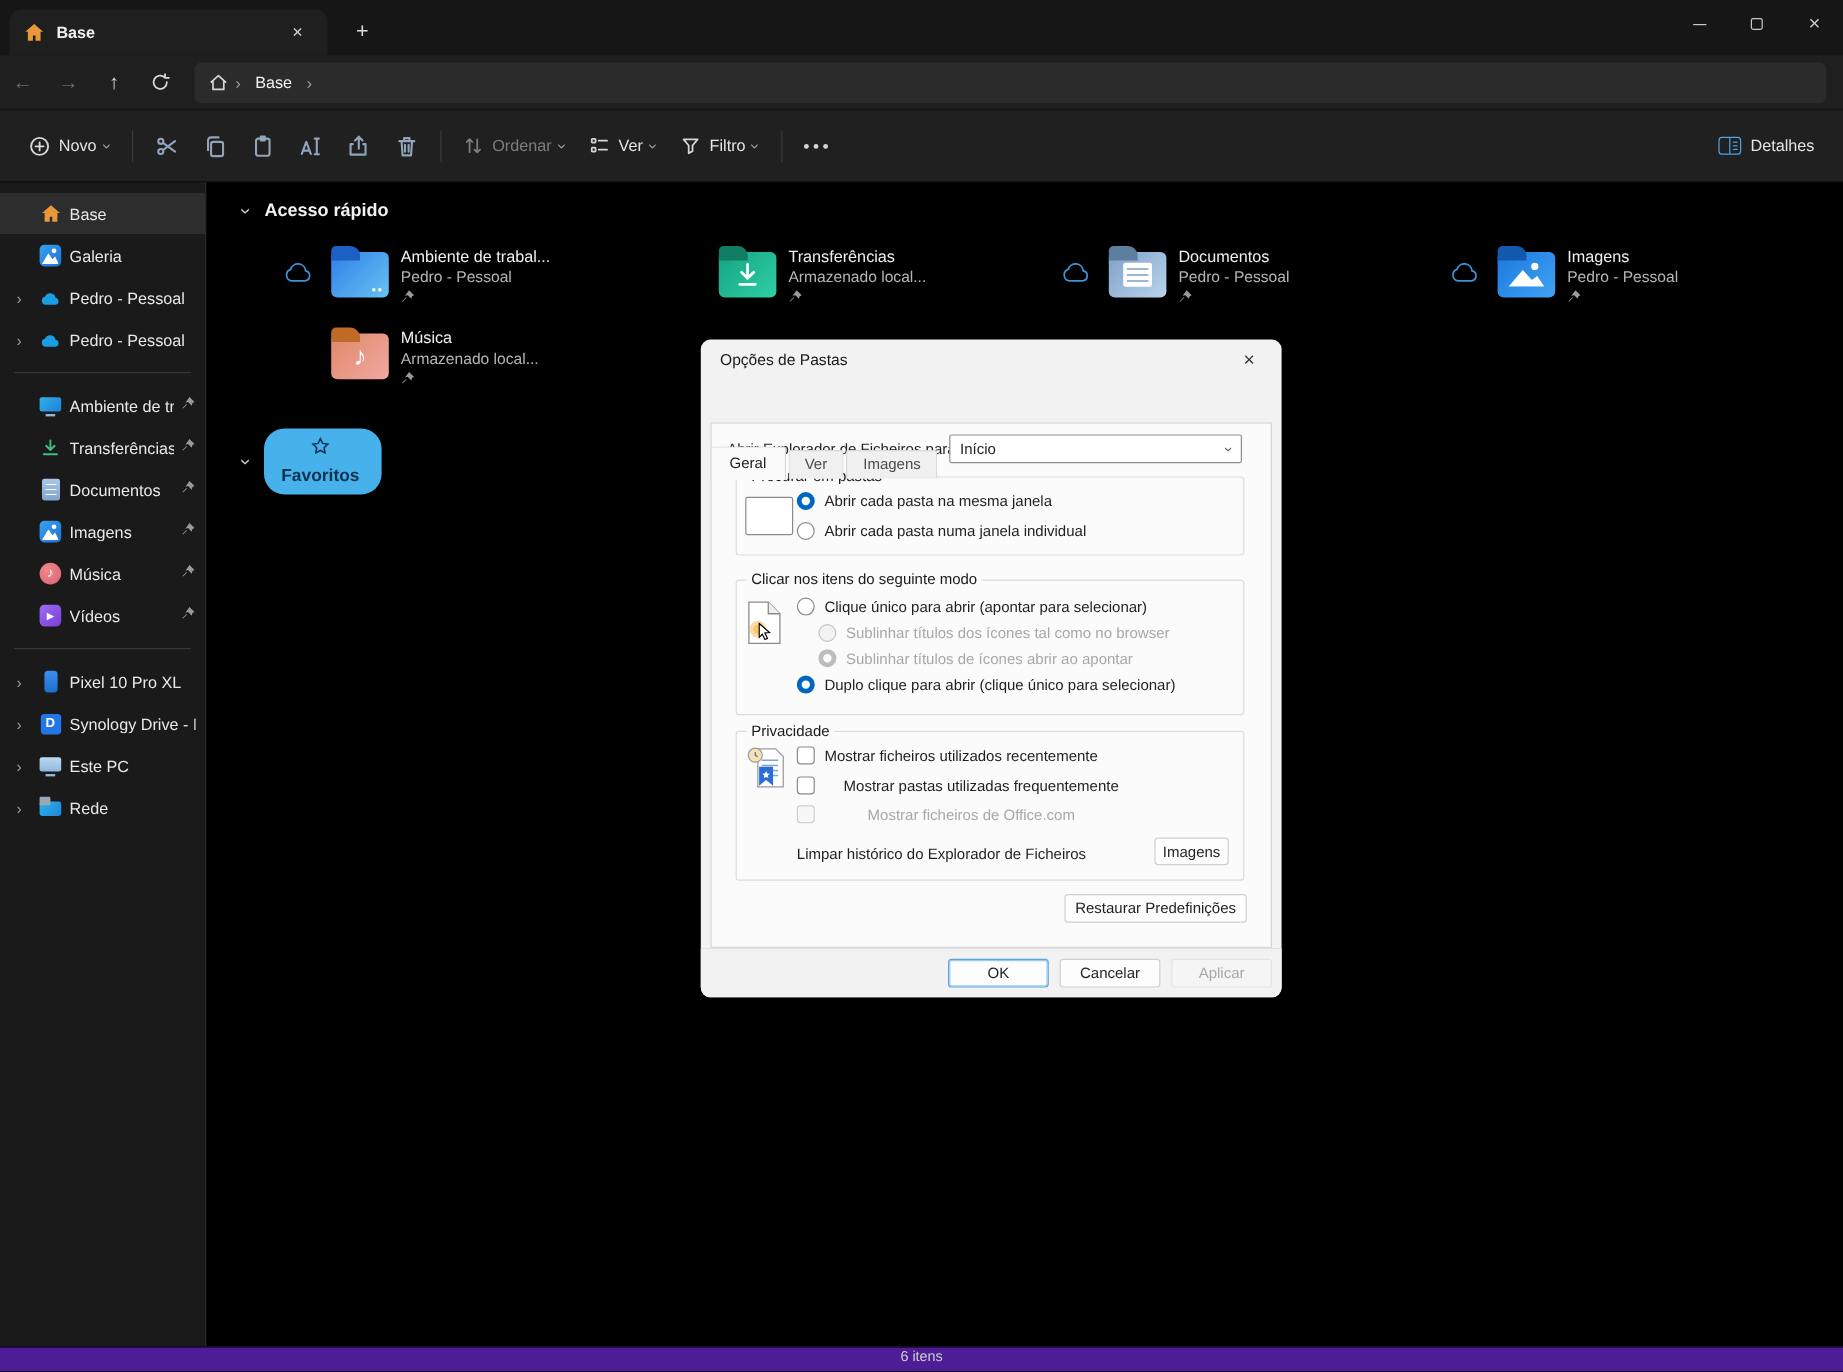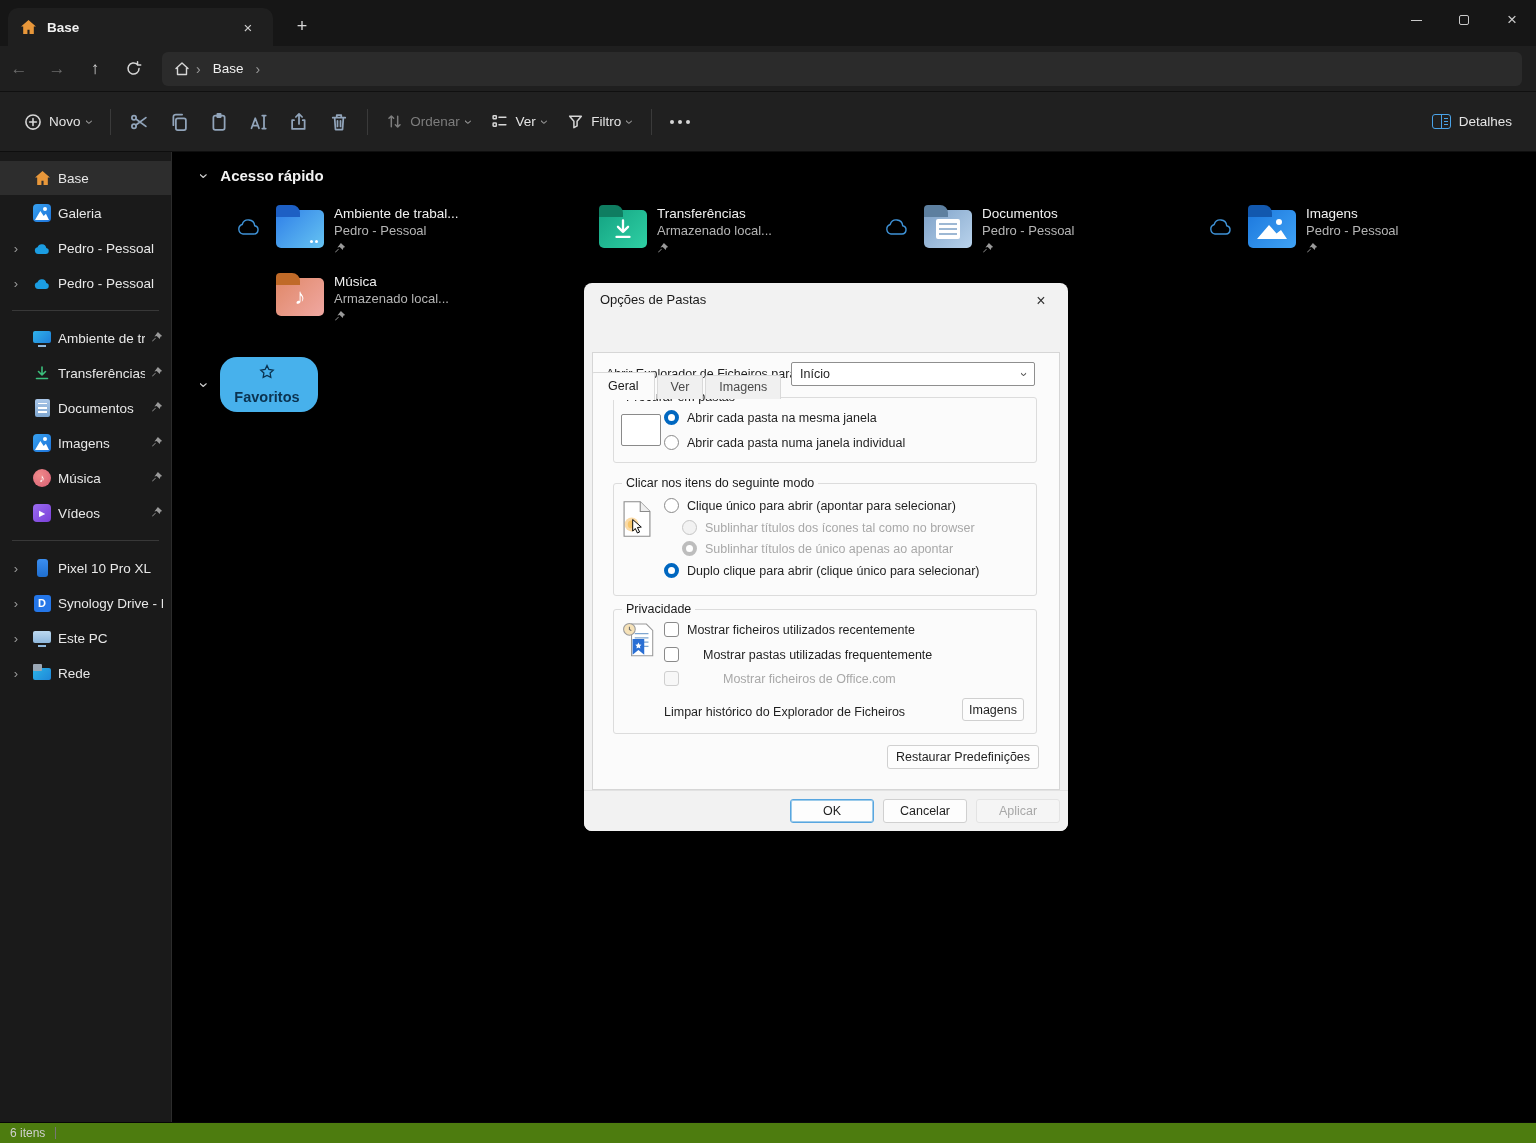--- a/index.html
+++ b/index.html
@@ -101,21 +101,21 @@
   .f-img .mount::before{content:"";position:absolute;left:0;right:0;bottom:0;height:14px;background:#fff;clip-path:polygon(0 100%,40% 0,65% 60%,80% 35%,100% 100%);}
   .f-img .mount::after{content:"";position:absolute;top:0;right:5px;width:6px;height:6px;border-radius:50%;background:#fff;}
   .f-music{background:linear-gradient(135deg,#e08868,#f0a8a2);} .f-music::before{background:#c06a28;}
   .f-music .note{color:#fff;font-size:22px;} .f-music .note::before{content:"\266A";}
   .tile-txt{display:flex;flex-direction:column;gap:2px;padding-top:1px;}
   .tile-name{font-size:13.5px;color:#f0f0f0;}
   .tile-sub{font-size:13px;color:#b5b5b5;}
   svg.cloud-svg{width:26px;height:19px;stroke:#3f93d8;stroke-width:1.4;fill:none;}
 
   
-  .statusbar{position:absolute;left:0;bottom:0;width:100%;height:21px;background:#4d7c0f;border-top:1px solid #060606;display:flex;align-items:center;padding:0 10px;gap:10px;}
+  .statusbar{position:absolute;left:0;bottom:0;width:100%;height:21px;background:#4c1d95;border-top:1px solid #060606;display:flex;align-items:center;padding:0 10px;gap:10px;flex-direction:column;}
   .status-text{font-size:12px;color:#cfcfcf;}
   .status-div{width:1px;height:12px;background:#777;}
 
   
   .dialog{position:absolute;left:584px;top:283px;width:484px;height:548px;background:#f2f2f2;border-radius:8px;box-shadow:0 14px 40px rgba(0,0,0,.6);color:#1f1f1f;font-size:12.5px;}
   .dlg-title{position:absolute;left:16px;top:9px;font-size:13px;color:#1a1a1a;}
   .dlg-close{position:absolute;right:12px;top:5px;width:30px;height:26px;display:flex;align-items:center;justify-content:center;color:#333;font-size:16px;border-radius:4px;}
   .dlg-close::before{content:"\00d7";}
   .dlg-tabs{position:absolute;left:8px;top:44px;display:flex;align-items:flex-end;z-index:3;}
   .dtab{padding:4px 13px 5px;border:1px solid #d9d9d9;border-bottom:none;background:#f0f0f0;color:#4a4a4a;margin-right:2px;border-radius:2px 2px 0 0;}
@@ -544,21 +544,21 @@
         <div class="opt" style="left:50px;top:14px;">
           <span class="radio"></span>
           <span>Clique único para abrir (apontar para selecionar)</span>
         </div>
         <div class="opt" style="left:68px;top:36px;">
           <span class="radio radio-dis"></span>
           <span class="dis-label">Sublinhar títulos dos ícones tal como no browser</span>
         </div>
         <div class="opt" style="left:68px;top:57px;">
           <span class="radio radio-dis-on"></span>
-          <span class="dis-label">Sublinhar títulos de único apenas ao apontar</span>
+          <span class="dis-label">Sublinhar títulos de ícones abrir ao apontar</span>
         </div>
         <div class="opt" style="left:50px;top:79px;">
           <span class="radio radio-on"></span>
           <span>Duplo clique para abrir (clique único para selecionar)</span>
         </div>
       </div>
 
       <div class="fset" style="top:256px;height:125px;">
         <span class="legend">Privacidade</span>
         <svg style="position:absolute;left:8px;top:10px;" width="36" height="42" viewBox="0 0 34 38">

